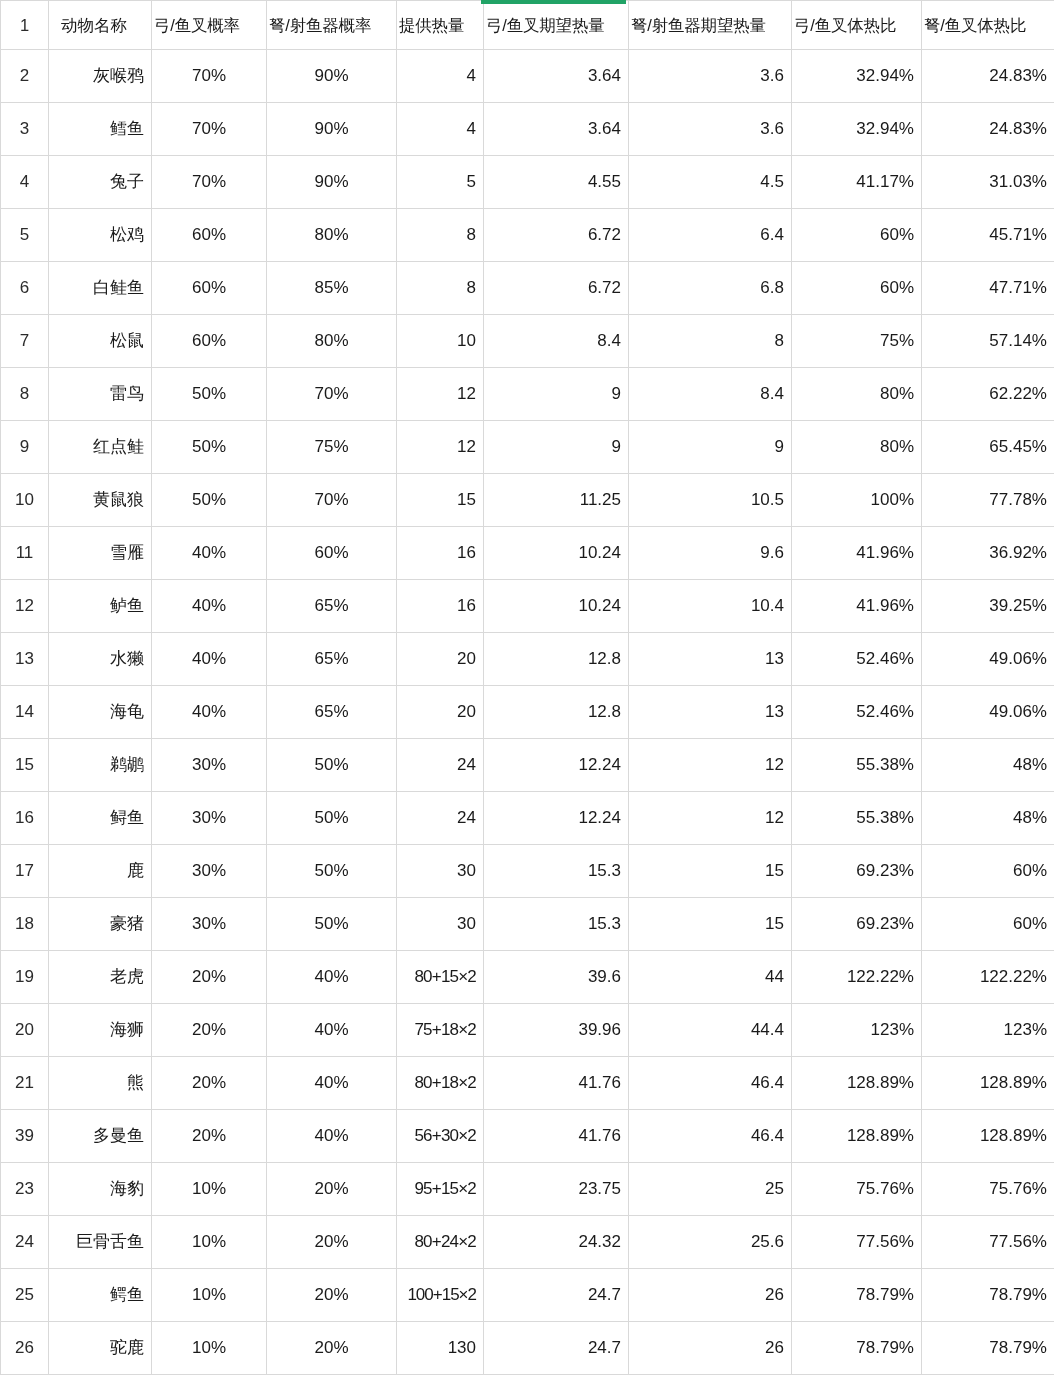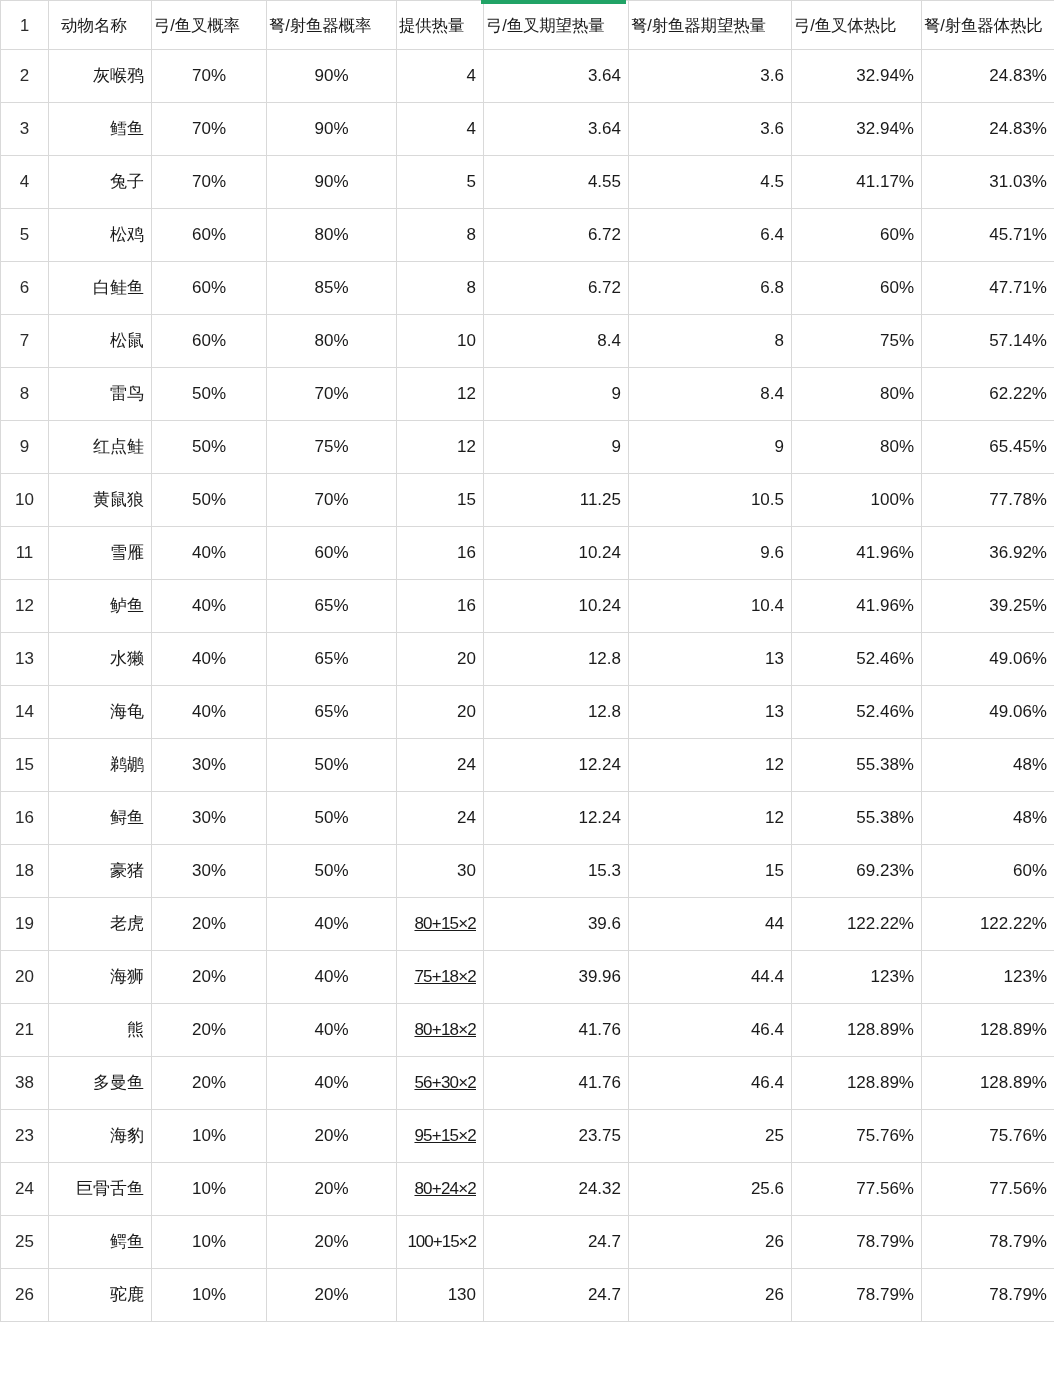--- a/index.html
+++ b/index.html
@@ -93,21 +93,20 @@
     top: 0;
     left: 481px;
     width: 145px;
     height: 4px;
     background: #21a366;
     z-index: 5;
   }
   .tight {
     font-size: 16px;
     letter-spacing: -0.8px;
-    text-decoration: underline;
   }
   .tiny {
     font-size: 15.5px;
     letter-spacing: -1px;
     margin-top: 16px;
   }
 </style>
 </head>
 <body>
 
@@ -130,21 +129,21 @@
     <tbody id="table-body">
       <tr class="header row-h-first">
         <td class="cell-idx">1</td>
         <td class="cell-name">动物名称</td>
         <td>弓/鱼叉概率</td>
         <td>弩/射鱼器概率</td>
         <td>提供热量</td>
         <td>弓/鱼叉期望热量</td>
         <td>弩/射鱼器期望热量</td>
         <td>弓/鱼叉体热比</td>
-        <td>弩/射鱼器体热比</td>
+        <td>弩/鱼叉体热比</td>
       </tr>
     <tr class="row-h">
           <td class="cell-idx">2</td>
           <td class="cell-name">灰喉鸦</td>
           <td class="cell-pct">70%</td>
           <td class="cell-pct">90%</td>
           <td class="cell-num">4</td>
           <td class="cell-num">3.64</td>
           <td class="cell-num">3.6</td>
           <td class="cell-num">32.94%</td>
@@ -298,31 +297,42 @@
           <td class="cell-name">鲟鱼</td>
           <td class="cell-pct">30%</td>
           <td class="cell-pct">50%</td>
           <td class="cell-num">24</td>
           <td class="cell-num">12.24</td>
           <td class="cell-num">12</td>
           <td class="cell-num">55.38%</td>
           <td class="cell-num">48%</td>
         </tr>
         <tr class="row-h">
-          <td class="cell-idx">18</td>
-          <td class="cell-name">豪猪</td>
+          <td class="cell-idx">17</td>
+          <td class="cell-name">鹿</td>
           <td class="cell-pct">30%</td>
           <td class="cell-pct">50%</td>
           <td class="cell-num">30</td>
           <td class="cell-num">15.3</td>
           <td class="cell-num">15</td>
           <td class="cell-num">69.23%</td>
           <td class="cell-num">60%</td>
         </tr>
         <tr class="row-h">
+          <td class="cell-idx">18</td>
+          <td class="cell-name">豪猪</td>
+          <td class="cell-pct">30%</td>
+          <td class="cell-pct">50%</td>
+          <td class="cell-num">30</td>
+          <td class="cell-num">15.3</td>
+          <td class="cell-num">15</td>
+          <td class="cell-num">69.23%</td>
+          <td class="cell-num">60%</td>
+        </tr>
+        <tr class="row-h">
           <td class="cell-idx">19</td>
           <td class="cell-name">老虎</td>
           <td class="cell-pct">20%</td>
           <td class="cell-pct">40%</td>
           <td class="cell-num tight">80+15×2</td>
           <td class="cell-num">39.6</td>
           <td class="cell-num">44</td>
           <td class="cell-num">122.22%</td>
           <td class="cell-num">122.22%</td>
         </tr>
@@ -342,21 +352,21 @@
           <td class="cell-name">熊</td>
           <td class="cell-pct">20%</td>
           <td class="cell-pct">40%</td>
           <td class="cell-num tight">80+18×2</td>
           <td class="cell-num">41.76</td>
           <td class="cell-num">46.4</td>
           <td class="cell-num">128.89%</td>
           <td class="cell-num">128.89%</td>
         </tr>
         <tr class="row-h">
-          <td class="cell-idx">38</td>
+          <td class="cell-idx">39</td>
           <td class="cell-name">多曼鱼</td>
           <td class="cell-pct">20%</td>
           <td class="cell-pct">40%</td>
           <td class="cell-num tight">56+30×2</td>
           <td class="cell-num">41.76</td>
           <td class="cell-num">46.4</td>
           <td class="cell-num">128.89%</td>
           <td class="cell-num">128.89%</td>
         </tr>
         <tr class="row-h">

